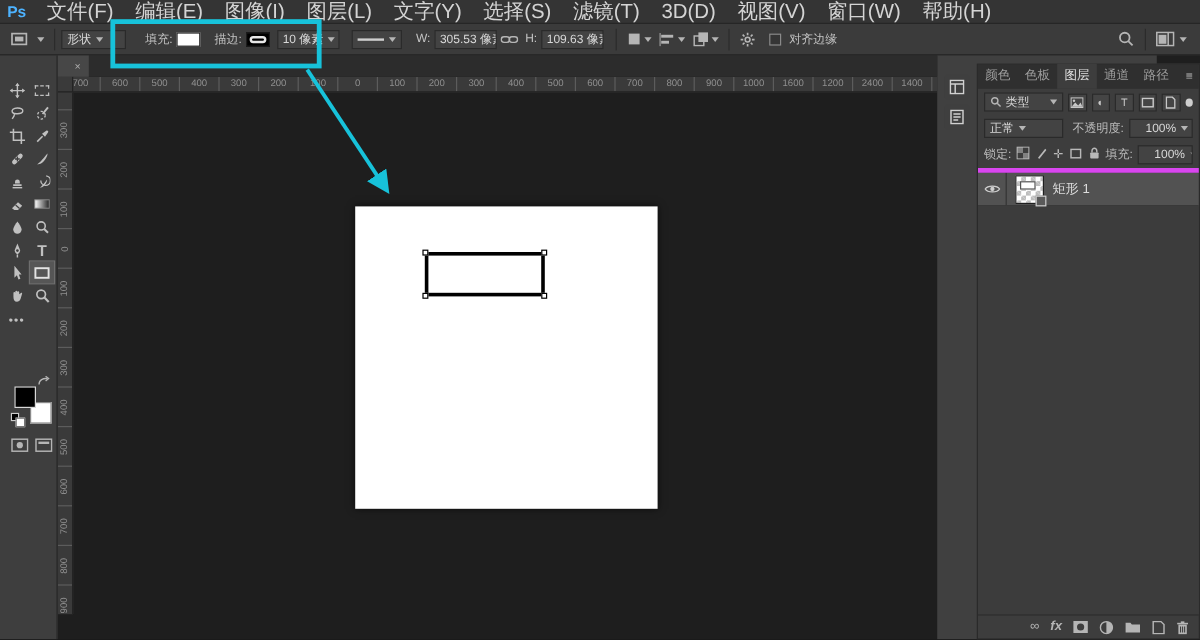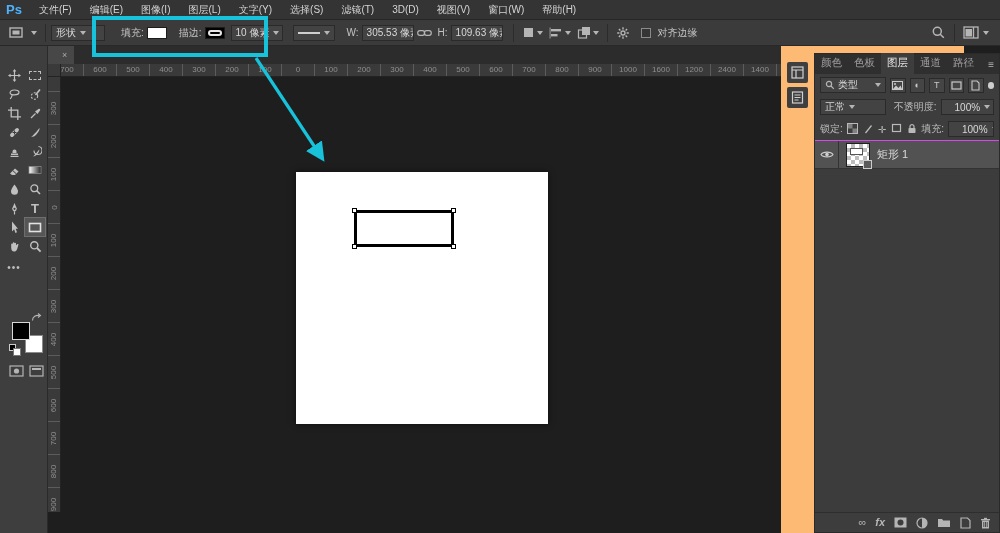--- a/index.html
+++ b/index.html
@@ -6,21 +6,21 @@
   html,body { background:#1a1a1a; }
   body { font-family:"Liberation Sans","DejaVu Sans",sans-serif; }
   #root { position:relative; width:1000px; height:533px; overflow:hidden;
           background:#1e1e1e; color:#cfcfcf; font-size:11px; user-select:none; }
 
   
   .menubar { position:absolute; left:0; top:0; width:1000px; height:20px;
              background:#343434; border-bottom:1px solid #262626;
              display:flex; align-items:center; z-index:5; }
   .ps-logo { color:#4db3ff; font-weight:bold; font-size:13px; padding:0 8px 0 6px; }
-  .mi { padding:0 9px; font-size:10px; color:#d4d4d4; line-height:20px; cursor:default; }
+  .mi { padding:0 9px; font-size:17px; color:#d4d4d4; line-height:20px; cursor:default; }
 
   
   .optionsbar { position:absolute; left:0; top:20px; width:1000px; height:26px;
                 background:#3b3b3b; border-bottom:1px solid #282828;
                 display:flex; align-items:center; z-index:4; }
   .ob-group { display:flex; align-items:center; }
   .ob-sep { width:1px; height:18px; background:#2b2b2b; margin:0 5px; }
   .field { background:#434343; border:1px solid #2a2a2a; height:16px;
            display:flex; align-items:center; padding:0 4px; font-size:10px;
            color:#d8d8d8; white-space:nowrap; overflow:hidden; }
@@ -96,21 +96,21 @@
   
   .statusbar { position:absolute; left:48px; top:512px; width:733px; height:21px;
                background:#3e3e3e; border-top:1px solid #2a2a2a;
                display:flex; align-items:center; font-size:10px; color:#c9c9c9; }
   .statusbar .zoomfield { padding:0 10px 0 8px; min-width:55px; }
   .statusbar .docinfo { margin-left:22px; }
   .statusbar .chev { margin-left:55px; color:#b5b5b5; }
 
   
   .dock { position:absolute; left:781px; top:46px; width:183px; height:487px;
-          background:#fdba74; }
+          background:#404040; }
   .dock-strip { position:absolute; left:0; top:0; width:33px; height:487px; }
   .strip-btn { position:absolute; left:6px; width:21px; height:21px; background:#3f3f3f;
                border-radius:2px; display:flex; align-items:center; justify-content:center;
                cursor:pointer; }
   .panel { position:absolute; left:33px; top:7px; width:186px; height:480px;
            background:#3d3d3d; border:1px solid #2a2a2a; display:flex;
            flex-direction:column; }
   .ptabs { height:20px; background:#2f2f2f; display:flex; align-items:flex-end;
            font-size:10.5px; }
   .ptab { padding:3px 6px 4px; color:#9f9f9f; cursor:pointer; white-space:nowrap; }
@@ -120,21 +120,21 @@
   .searchbox { width:72px; }
   .filt-ic { width:17px; height:15px; background:#454545; border:1px solid #2a2a2a;
              display:flex; align-items:center; justify-content:center; font-size:9px;
              color:#c8c8c8; cursor:pointer; }
   .toggle-dot { width:7px; height:7px; border-radius:50%; background:#cfcfcf;
                 margin-left:auto; cursor:pointer; }
   .blendsel { width:88px; justify-content:flex-start; }
   .minilbl { font-size:10px; color:#bdbdbd; white-space:nowrap; }
   .valfield { padding:0 13px; }
   .lockics { display:flex; align-items:center; gap:5px; color:#b9b9b9; }
-  .layers { flex:1; background:#3c3c3c; overflow:hidden; border-top:1px solid #d946ef; }
+  .layers { flex:1; background:#3c3c3c; overflow:hidden; border-top:4px solid #d946ef; }
   .lrow { height:28px; display:flex; align-items:center; border-bottom:1px solid #333;
           cursor:pointer; }
   .lrow.sel { background:#525252; }
   .eyebox { width:24px; height:100%; display:flex; align-items:center;
             justify-content:center; border-right:1px solid #333; }
   .thumb { width:24px; height:24px; margin:0 7px; border:1px solid #1f1f1f;
            position:relative; flex:0 0 auto; }
   .thumb.checker { background-color:#fff;
      background-image:linear-gradient(45deg,#bdbdbd 25%,transparent 25%,transparent 75%,#bdbdbd 75%),
                       linear-gradient(45deg,#bdbdbd 25%,transparent 25%,transparent 75%,#bdbdbd 75%);

